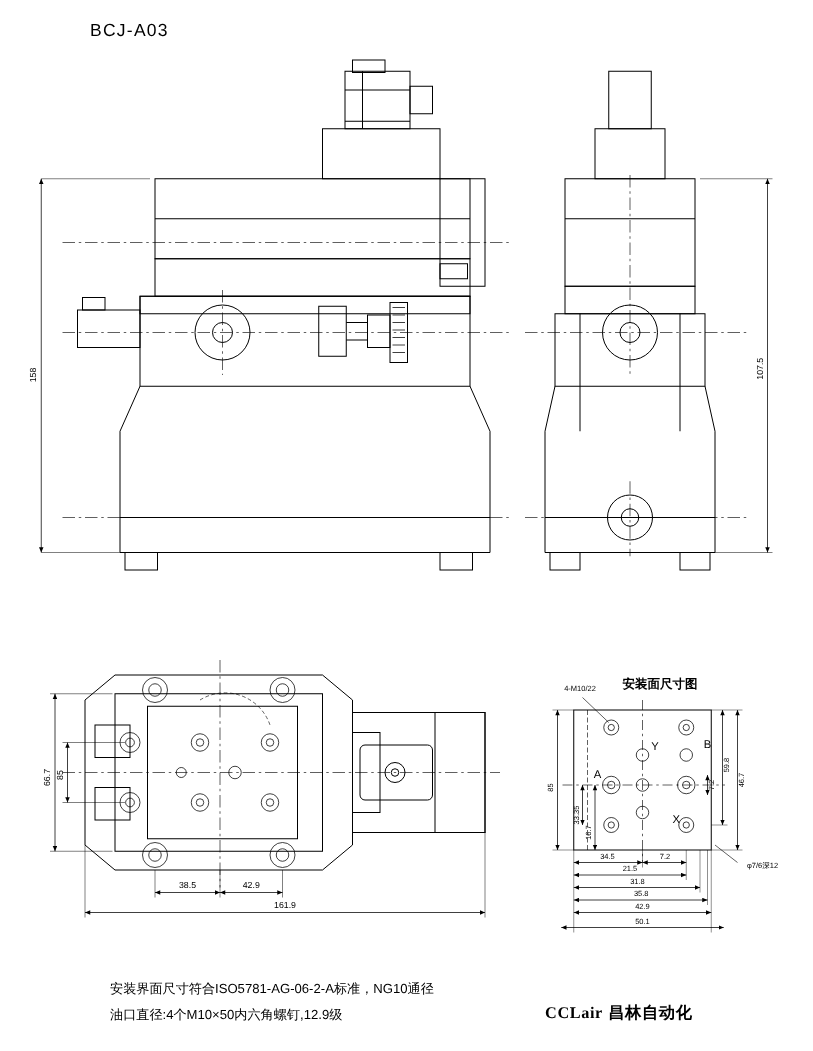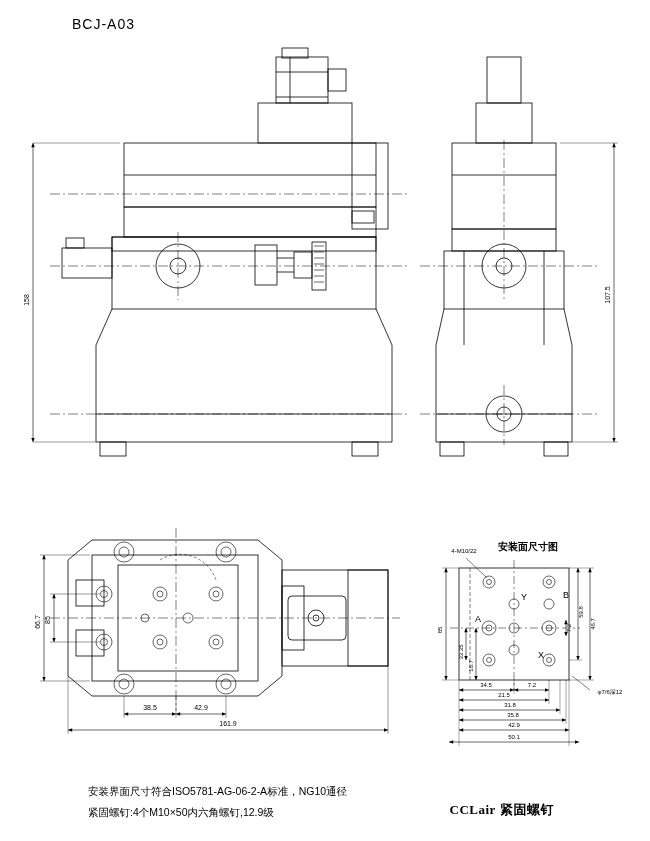--- a/index.html
+++ b/index.html
@@ -276,21 +276,21 @@
     <text x="478" y="622" class="lbl-md" text-anchor="middle">A</text>
     <text x="566" y="598" class="lbl-md" text-anchor="middle">B</text>
     <text x="541" y="658" class="lbl-md" text-anchor="middle">X</text>
     <text x="524" y="600" class="lbl-md" text-anchor="middle">Y</text>
   </svg>
 
   <div style="position:absolute;left:498px;top:540px;font-size:10px;font-weight:bold;">安装面尺寸图</div>
 
   <div class="notes">
     <div>安装界面尺寸符合ISO5781-AG-06-2-A标准，NG10通径</div>
-    <div>紧固螺钉:4个M10×50内六角螺钉,12.9级</div>
+    <div>油口直径:4个M10×50内六角螺钉,12.9级</div>
   </div>
 
   <div class="brand">
     <span class="cc">CCLair</span>
-    <span>紧固螺钉</span>
+    <span>昌林自动化</span>
   </div>
 
 </div>
 
 </body></html>

